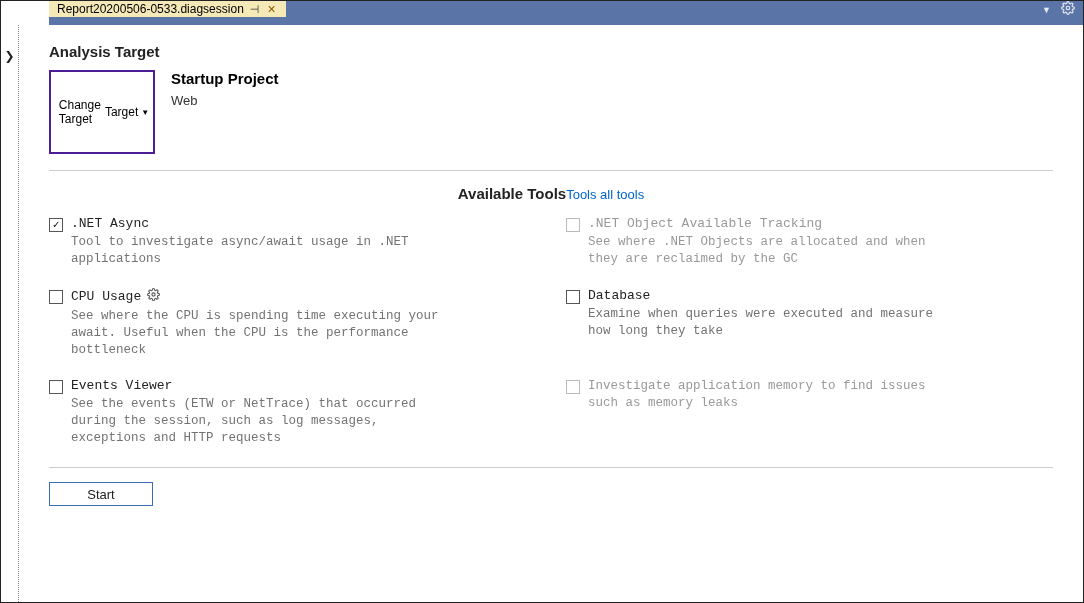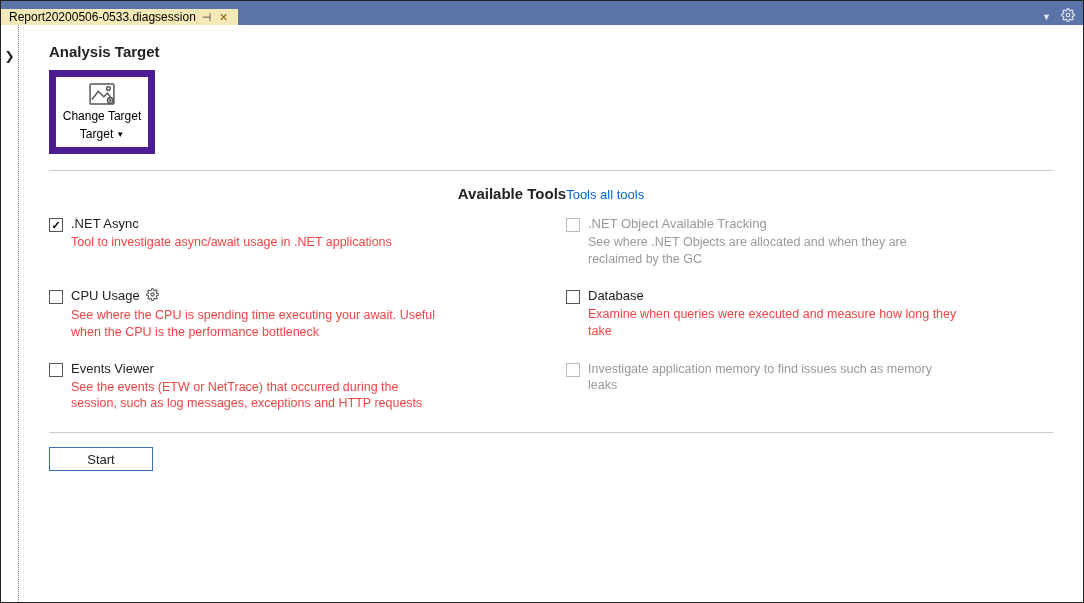--- a/index.html
+++ b/index.html
@@ -9,23 +9,24 @@
       background: #fff;
       width: 1084px;
       height: 603px;
       overflow: hidden;
       border: 1px solid #222;
     }
     .titlebar {
       height: 24px;
       background: #5b74a8;
       display: flex;
-      align-items: flex-end;
+      align-items: flex-start;
       justify-content: space-between;
       color: #fff;
+      margin-left: 48px;
     }
     .tab {
       display: flex;
       align-items: center;
       background: #f5e9b8;
       color: #000;
       padding: 0 8px;
       gap: 6px;
       font-size: 12px;
       border-right: 1px solid #5b74a8;
@@ -76,23 +77,23 @@
       margin-bottom: 10px;
     }
     .target-row {
       display: flex;
       gap: 16px;
       margin-bottom: 16px;
     }
     .target-card {
       width: 106px;
       height: 84px;
-      border: 7px solid #4c1d95;
-      display: flex;
-      flex-direction: column;
+      border: 2px solid #4c1d95;
+      display: flex;
+      flex-direction: row;
       align-items: center;
       justify-content: center;
       gap: 4px;
       font-size: 12px;
       padding: 6px;
     }
     .target-card svg { color: #555; }
     .target-card .label-row {
       display: flex;
       align-items: center;
@@ -125,20 +126,21 @@
       color: #0066cc;
       font-size: 13px;
       cursor: pointer;
     }
     .tools-grid {
       display: grid;
       grid-template-columns: 1fr 1fr;
       column-gap: 30px;
       row-gap: 20px;
       margin-bottom: 20px;
+      font-family: Liberation Mono, monospace;
     }
     .tool {
       display: flex;
       gap: 8px;
       align-items: flex-start;
     }
     .tool.disabled .tool-title,
     .tool.disabled .tool-desc { color: #999; }
     .checkbox {
       width: 14px;
@@ -163,21 +165,21 @@
     .tool-title {
       font-size: 13px;
       color: #222;
       margin-bottom: 3px;
       display: flex;
       align-items: center;
       gap: 6px;
     }
     .tool-desc {
       font-size: 12.5px;
-      color: #ef4444;
+      color: #737373;
       line-height: 1.35;
       max-width: 370px;
     }
     .gear-small { color: #555; }
     .start-btn {
       width: 104px;
       height: 24px;
       border: 1px solid #3a6db4;
       background: #fff;
       font-size: 13px;
@@ -222,20 +224,24 @@
           <circle cx="21" cy="6" r="2"></circle>
           <circle cx="23" cy="19" r="3" fill="#fff"></circle>
           <path d="M23 17.5 v3 M21.5 19 h3"></path>
         </svg>
         <span>Change Target</span>
         <span class="label-row">
           <span>Target</span>
           <span class="dd">▼</span>
         </span>
       </div>
+      <div class="target-info">
+        <div class="proj-name">Startup Project</div>
+        <div class="proj-type">Web</div>
+      </div>
     </div>
 
     <hr class="sep">
 
     <div class="tools-header">
       <h2 class="section-title" style="margin-bottom:0">Available Tools</h2>
       <span class="link">Tools all tools</span>
     </div>
 
     <div class="tools-grid">

